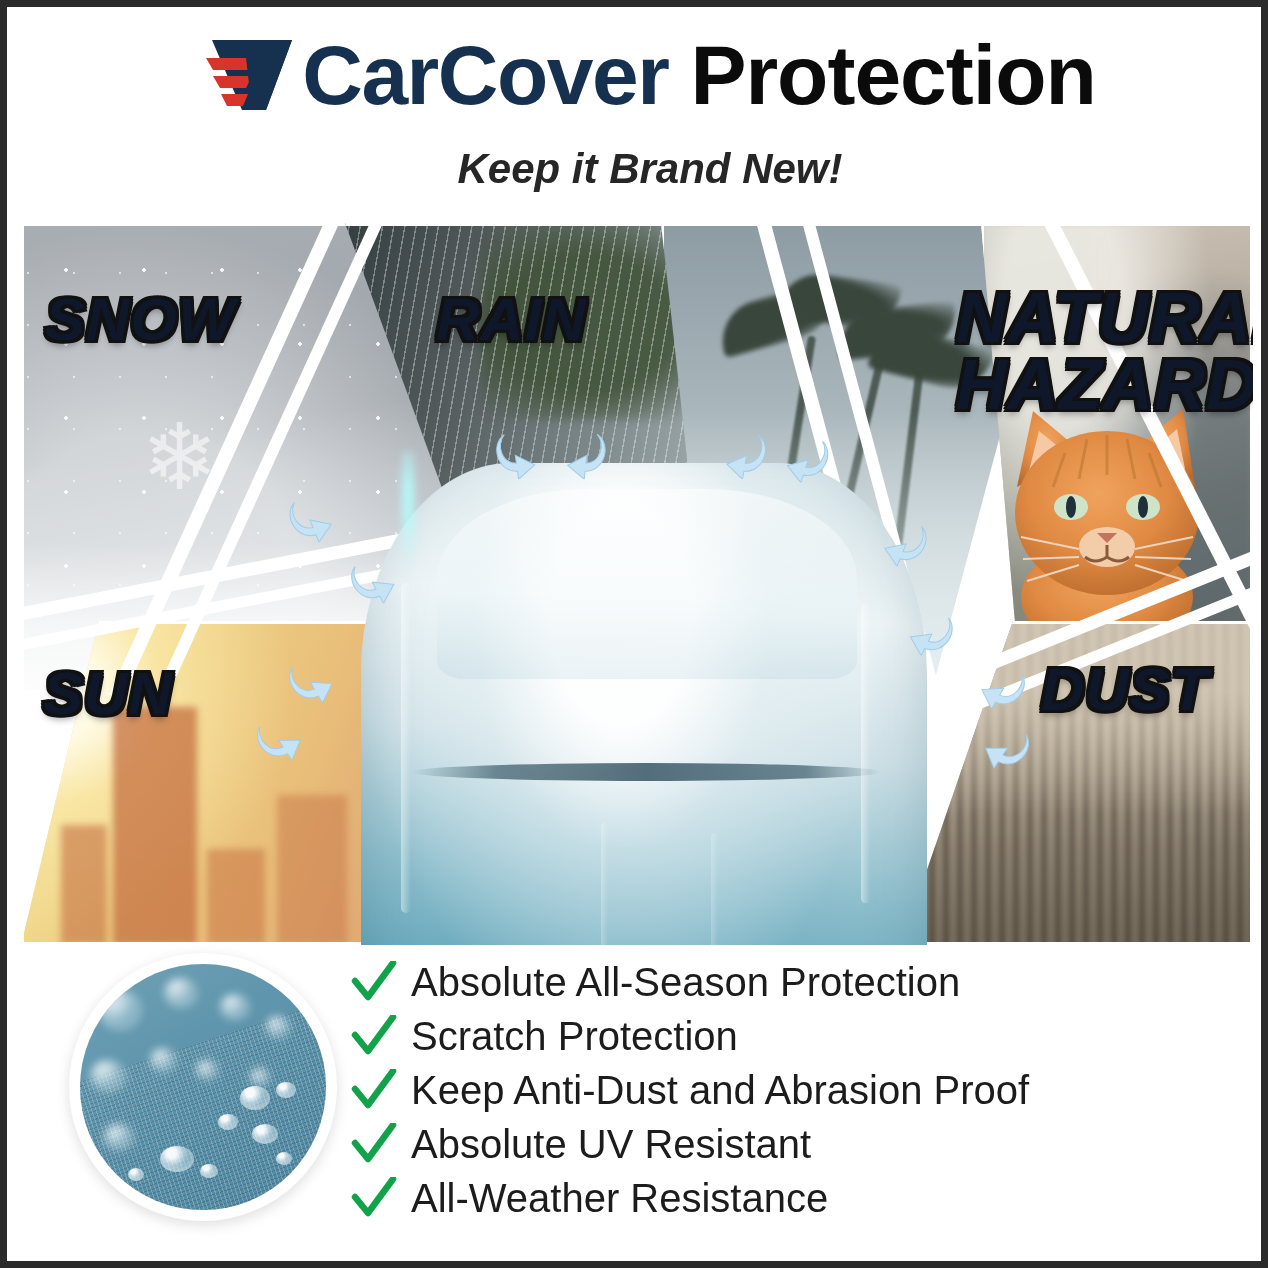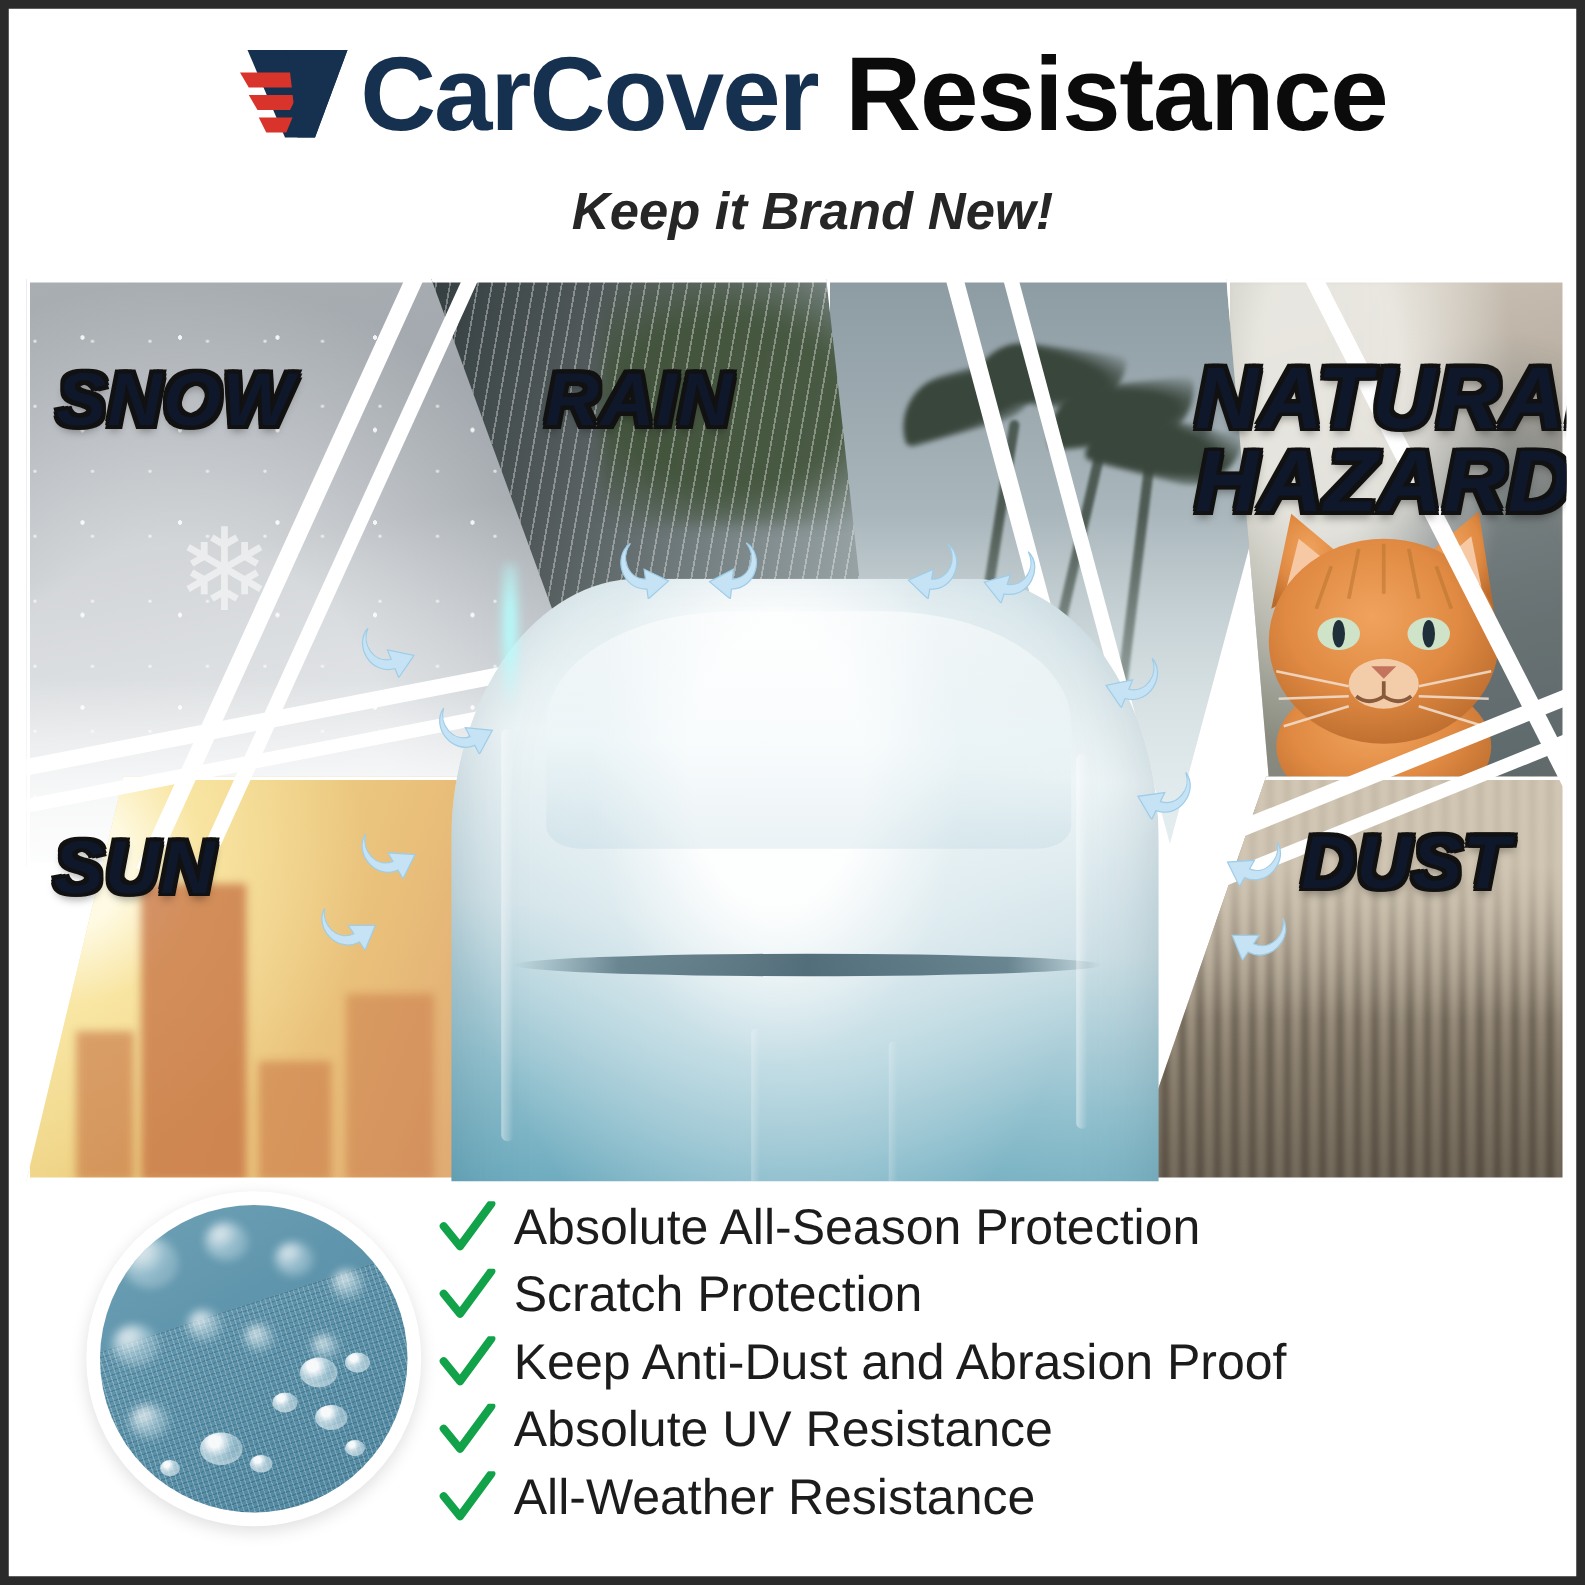--- a/index.html
+++ b/index.html
@@ -203,21 +203,21 @@
       <span class="logo-mark">
         <svg viewBox="0 0 92 78" width="92" height="78" aria-hidden="true">
           <polygon points="8,4 88,4 62,74 38,74" fill="#16304f"></polygon>
           <polygon points="2,22 52,22 45,34 9,34" fill="#d9342b"></polygon>
           <polygon points="9,40 48,40 42,52 16,52" fill="#d9342b"></polygon>
           <polygon points="17,58 44,58 39,70 23,70" fill="#d9342b"></polygon>
           <polygon points="40,4 88,4 62,74 48,74" fill="#16304f"></polygon>
         </svg>
       </span>
       <span class="brand-car">CarCover</span>
-      <span class="brand-prot">Resistance</span>
+      <span class="brand-prot">Protection</span>
     </div>
     <div class="tagline">Keep it Brand New!</div>
   </div>
 
   <div class="collage">
 
     <div class="panel p-snow">
       <div class="bg"></div>
       <div class="snowdots"></div>
       <div class="snowridge"></div>
@@ -447,21 +447,21 @@
             </svg>
         </span>
         <span class="ftext">Keep Anti-Dust and Abrasion Proof</span>
       </div>
       <div class="frow">
         <span class="check">
           <svg viewBox="0 0 46 42" width="46" height="42">
               <path d="M4 20 L17 36 L42 2" stroke="#12a34a" stroke-width="6.5" fill="none" stroke-linecap="round" stroke-linejoin="round"></path>
             </svg>
         </span>
-        <span class="ftext">Absolute UV Resistance</span>
+        <span class="ftext">Absolute UV Resistant</span>
       </div>
       <div class="frow">
         <span class="check">
           <svg viewBox="0 0 46 42" width="46" height="42">
               <path d="M4 20 L17 36 L42 2" stroke="#12a34a" stroke-width="6.5" fill="none" stroke-linecap="round" stroke-linejoin="round"></path>
             </svg>
         </span>
         <span class="ftext">All-Weather Resistance</span>
       </div>
     </div>

